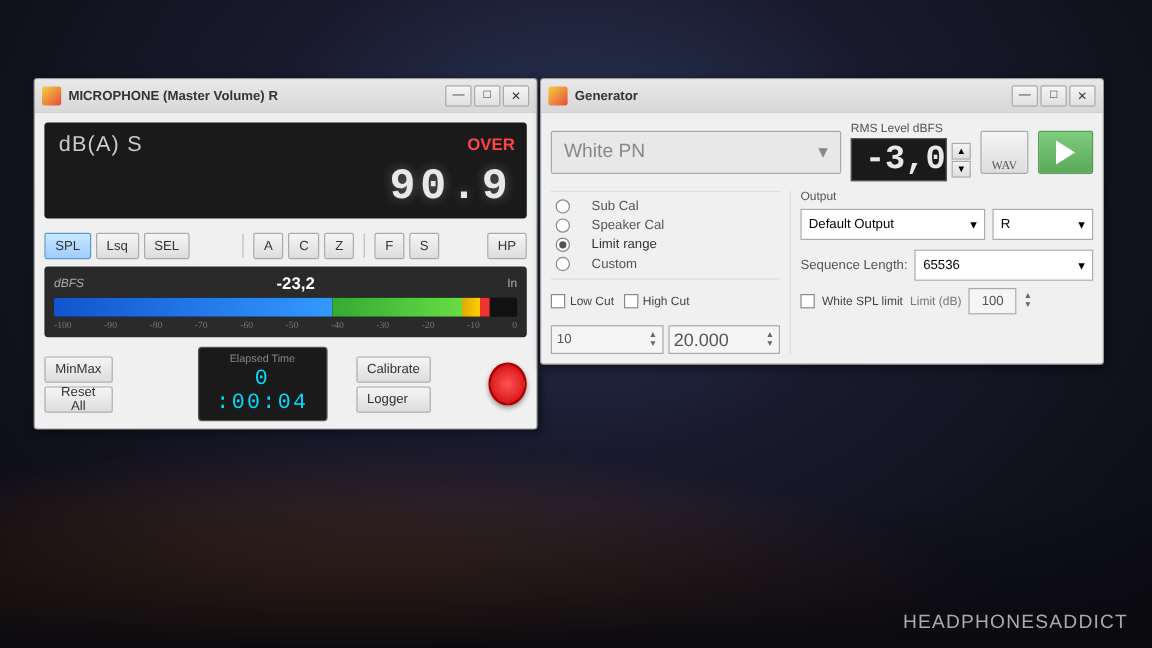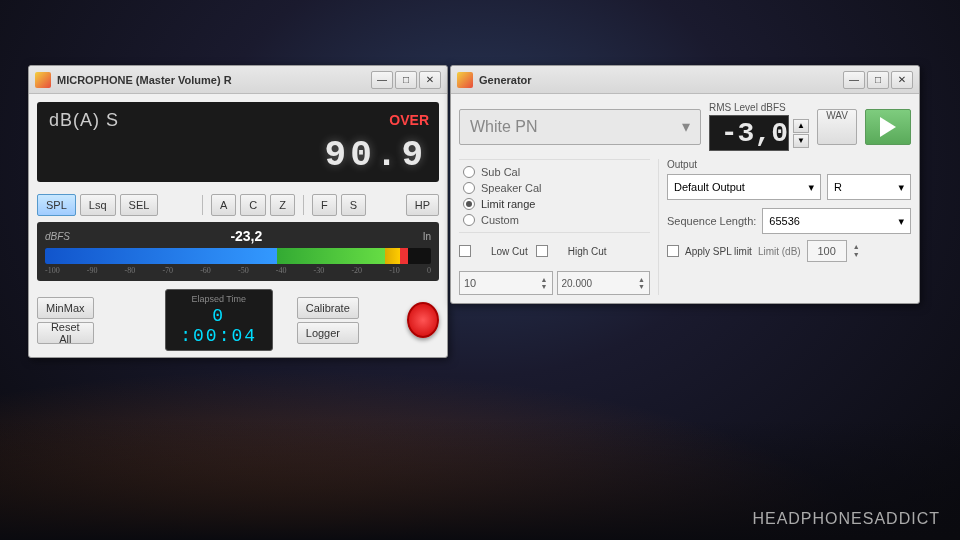--- a/index.html
+++ b/index.html
@@ -335,25 +335,26 @@
       justify-content: center;
       font-size: 8px;
     }
     .wav-btn {
       width: 40px;
       height: 36px;
       border: 1px solid #aaa;
       background: linear-gradient(to bottom, #f5f5f5, #ddd);
       cursor: pointer;
       display: flex;
-      align-items: flex-start;
+      align-items: flex-end;
       justify-content: center;
       font-size: 10px;
       color: #555;
       border-radius: 2px;
+      font-family: Liberation Serif, serif;
     }
     .play-btn {
       width: 46px;
       height: 36px;
       border: 1px solid #5a9a5a;
       background: linear-gradient(to bottom, #7ecc7e, #5aaa5a);
       cursor: pointer;
       display: flex;
       align-items: center;
       justify-content: center;
@@ -371,21 +372,21 @@
     .cal-options {
       padding: 4px 0;
       border-top: 1px solid #ddd;
       border-bottom: 1px solid #ddd;
       margin-bottom: 8px;
     }
     .radio-row {
       display: flex;
       align-items: center;
       padding: 2px 4px;
-      gap: 6px;
+      gap: 18px;
     }
     .radio-circle {
       width: 12px;
       height: 12px;
       border: 1px solid #888;
       border-radius: 50%;
       background: white;
       display: flex;
       align-items: center;
       justify-content: center;
@@ -445,21 +446,21 @@
       height: 26px;
       font-size: 11px;
       display: flex;
       align-items: center;
       justify-content: space-between;
       cursor: pointer;
     }
     .checkbox-row {
       display: flex;
       align-items: center;
-      gap: 20px;
+      gap: 4px;
       margin-bottom: 4px;
     }
     .cb-box {
       width: 12px;
       height: 12px;
       border: 1px solid #888;
       background: white;
     }
     .cb-box.checked {
       background: white;
@@ -673,21 +674,21 @@
         </div>
         <div class="freq-row">
           <div style="display:flex;align-items:center;border:1px solid #aaa;background:#f5f5f5;height:24px;padding:0 4px;flex:1;">
             <span style="flex:1;font-size:11px;color:#555;">10</span>
             <div style="display:flex;flex-direction:column;">
               <span style="font-size:7px;color:#666;line-height:1;">▲</span>
               <span style="font-size:7px;color:#666;line-height:1;">▼</span>
             </div>
           </div>
           <div style="display:flex;align-items:center;border:1px solid #aaa;background:#f5f5f5;height:24px;padding:0 4px;flex:1;">
-            <span style="flex:1;font-size:10px;color:#555;">20.000</span>
+            <span style="flex:1;font-size:15px;color:#555;">20.000</span>
             <div style="display:flex;flex-direction:column;">
               <span style="font-size:7px;color:#666;line-height:1;">▲</span>
               <span style="font-size:7px;color:#666;line-height:1;">▼</span>
             </div>
           </div>
         </div>
       </div>
 
       <div class="gen-right">
         <div class="output-label">Output</div>
@@ -703,21 +704,21 @@
         </div>
         <div class="seq-row">
           <span class="seq-label">Sequence Length:</span>
           <div class="seq-select">
             <span>65536</span>
             <span>▾</span>
           </div>
         </div>
         <div class="apply-row">
           <div class="cb-box"></div>
-          <span class="cb-label">Apply SPL limit</span>
+          <span class="cb-label">White SPL limit</span>
           <span class="limit-label">Limit (dB)</span>
           <div class="limit-input">
             <span>100</span>
           </div>
           <div style="display:flex;flex-direction:column;">
             <span style="font-size:7px;color:#666;line-height:1.2;cursor:pointer;">▲</span>
             <span style="font-size:7px;color:#666;line-height:1.2;cursor:pointer;">▼</span>
           </div>
         </div>
       </div>

